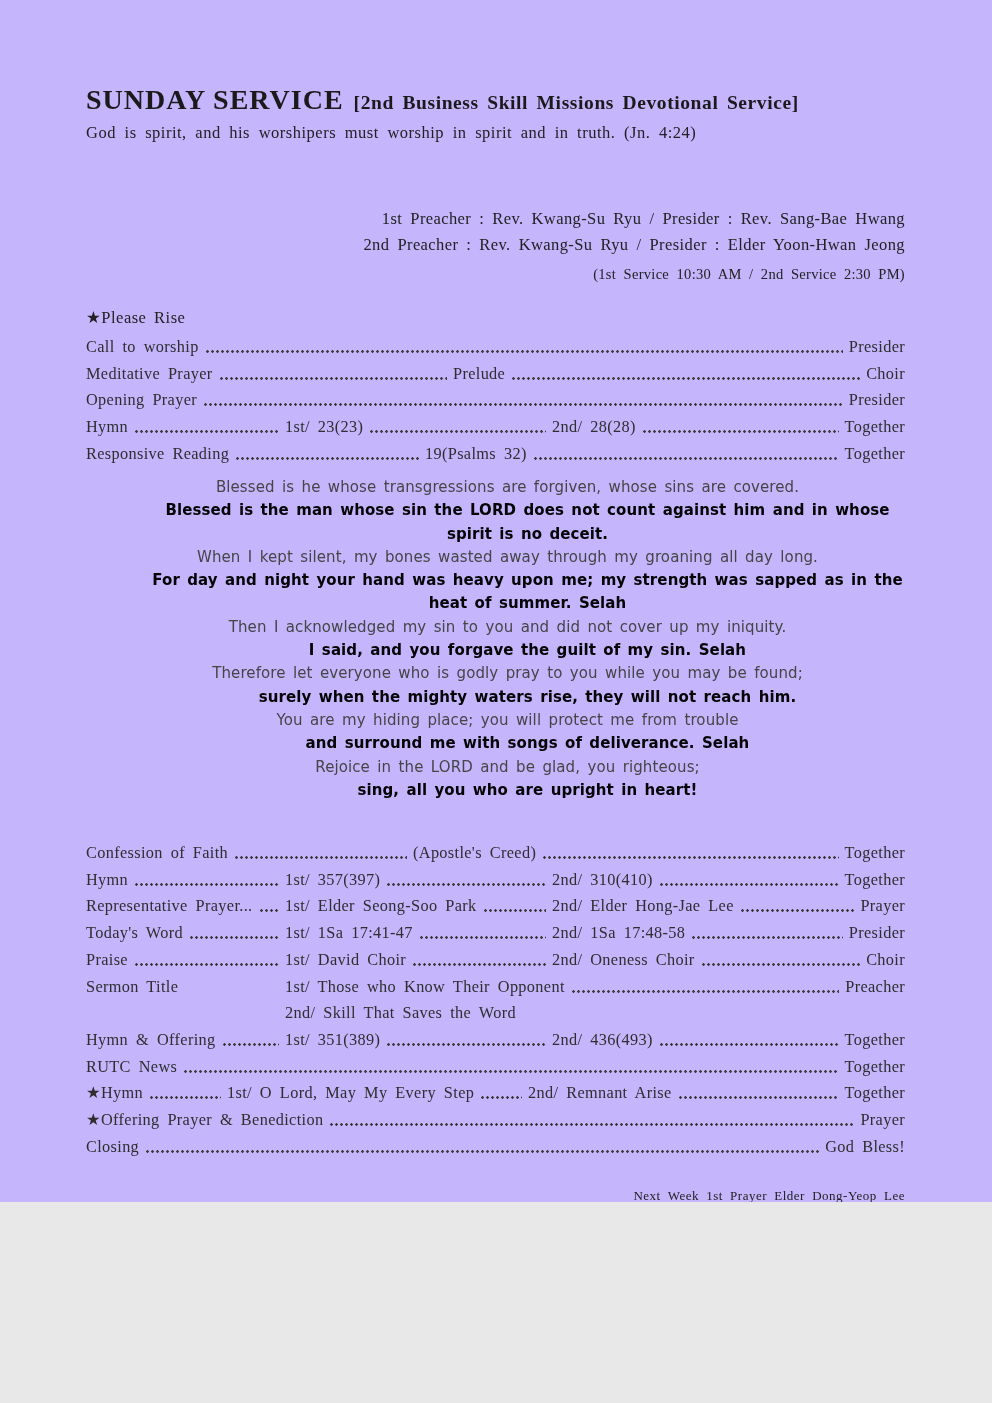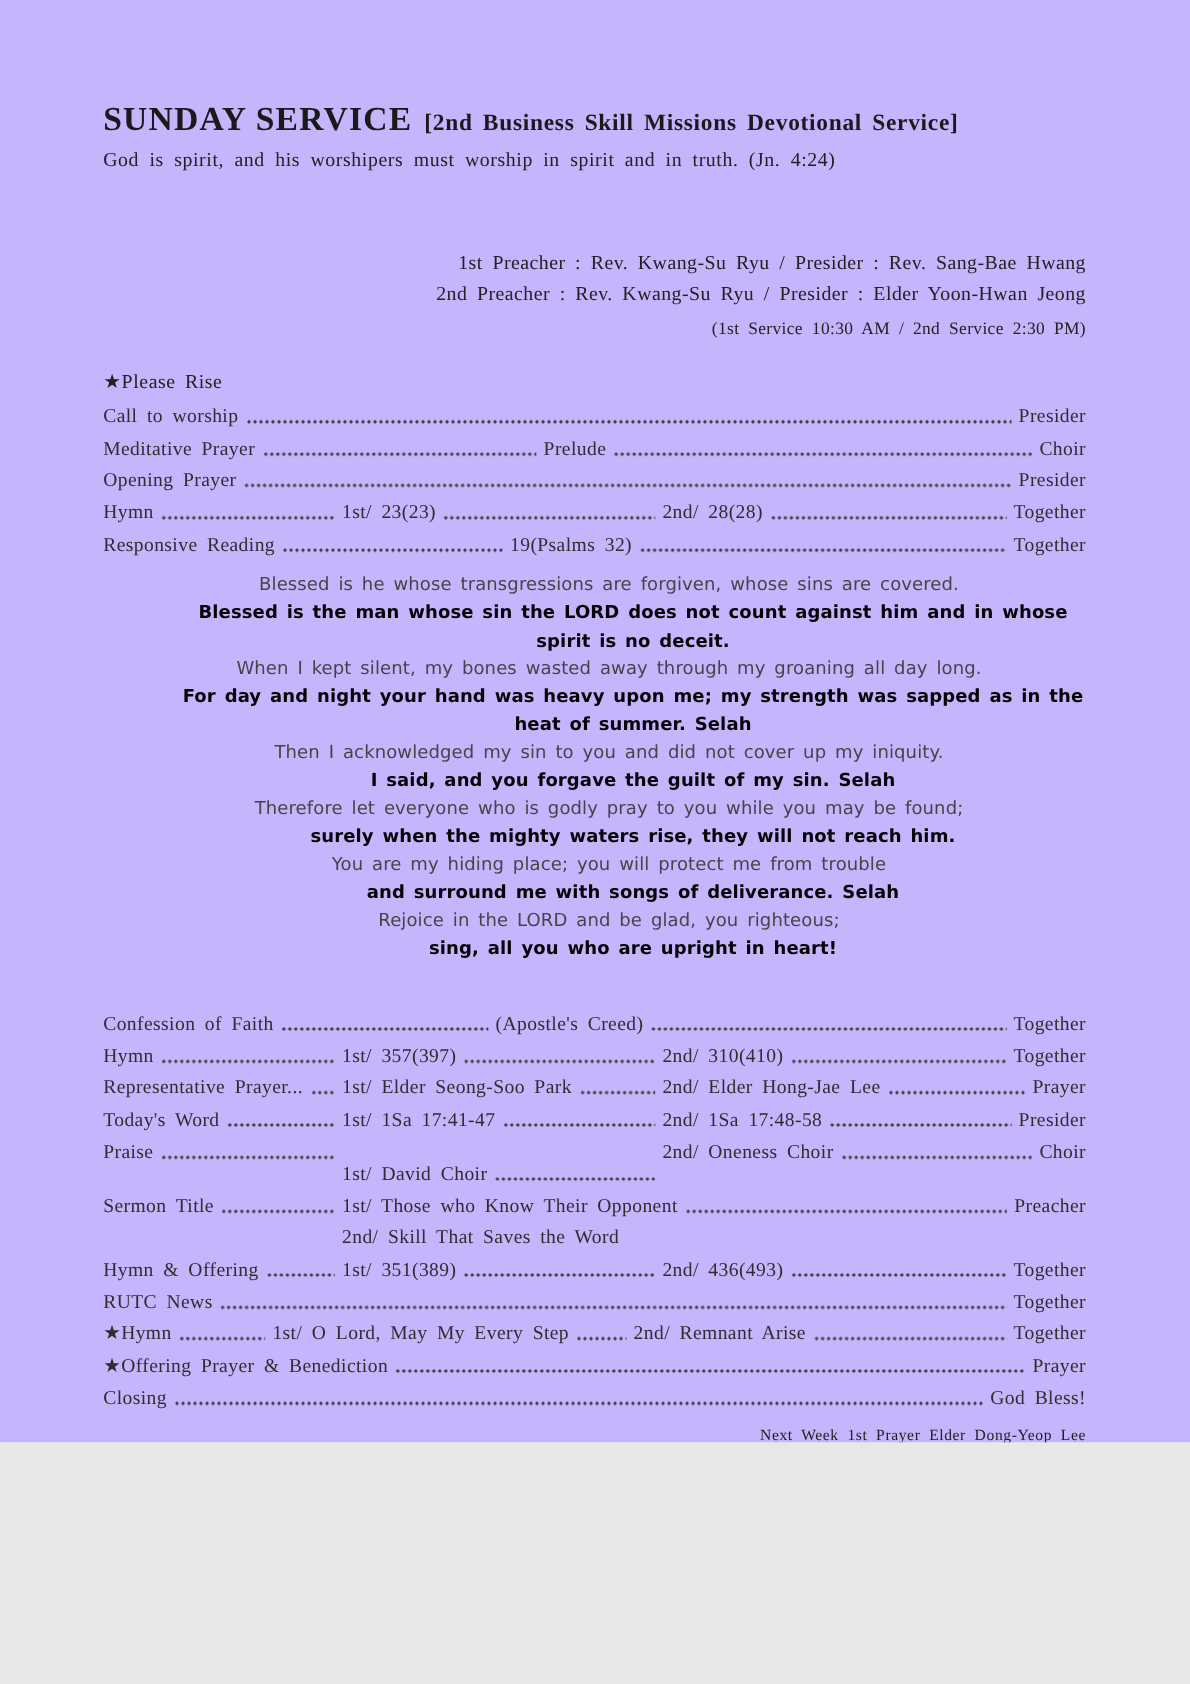--- a/index.html
+++ b/index.html
@@ -211,34 +211,34 @@
         </div>
         <div class="cell end">
           <span class="ct">Presider</span>
         </div>
       </div>
       <div class="row">
         <div class="cell fixed" style="width: 199px;">
           <span class="ct">Praise</span>
           <div class="dots"></div>
         </div>
-        <div class="cell fixed" style="width: 267px; margin-top: 18px;">
+        <div class="cell fixed" style="width: 267px;">
           <span class="ct">1st/ David Choir</span>
           <div class="dots"></div>
         </div>
         <div class="cell grow">
           <span class="ct">2nd/ Oneness Choir</span>
           <div class="dots"></div>
         </div>
         <div class="cell end">
           <span class="ct">Choir</span>
         </div>
       </div>
       <div class="row">
-        <div class="cell fixed" style="width: 199px;">
+        <div class="cell fixed" style="width: 199px; align-items: center;">
           <span class="ct">Sermon Title</span>
           <div class="dots"></div>
         </div>
         <div class="cell grow">
           <span class="ct">1st/ Those who Know Their Opponent</span>
           <div class="dots"></div>
         </div>
         <div class="cell end">
           <span class="ct">Preacher</span>
         </div>

